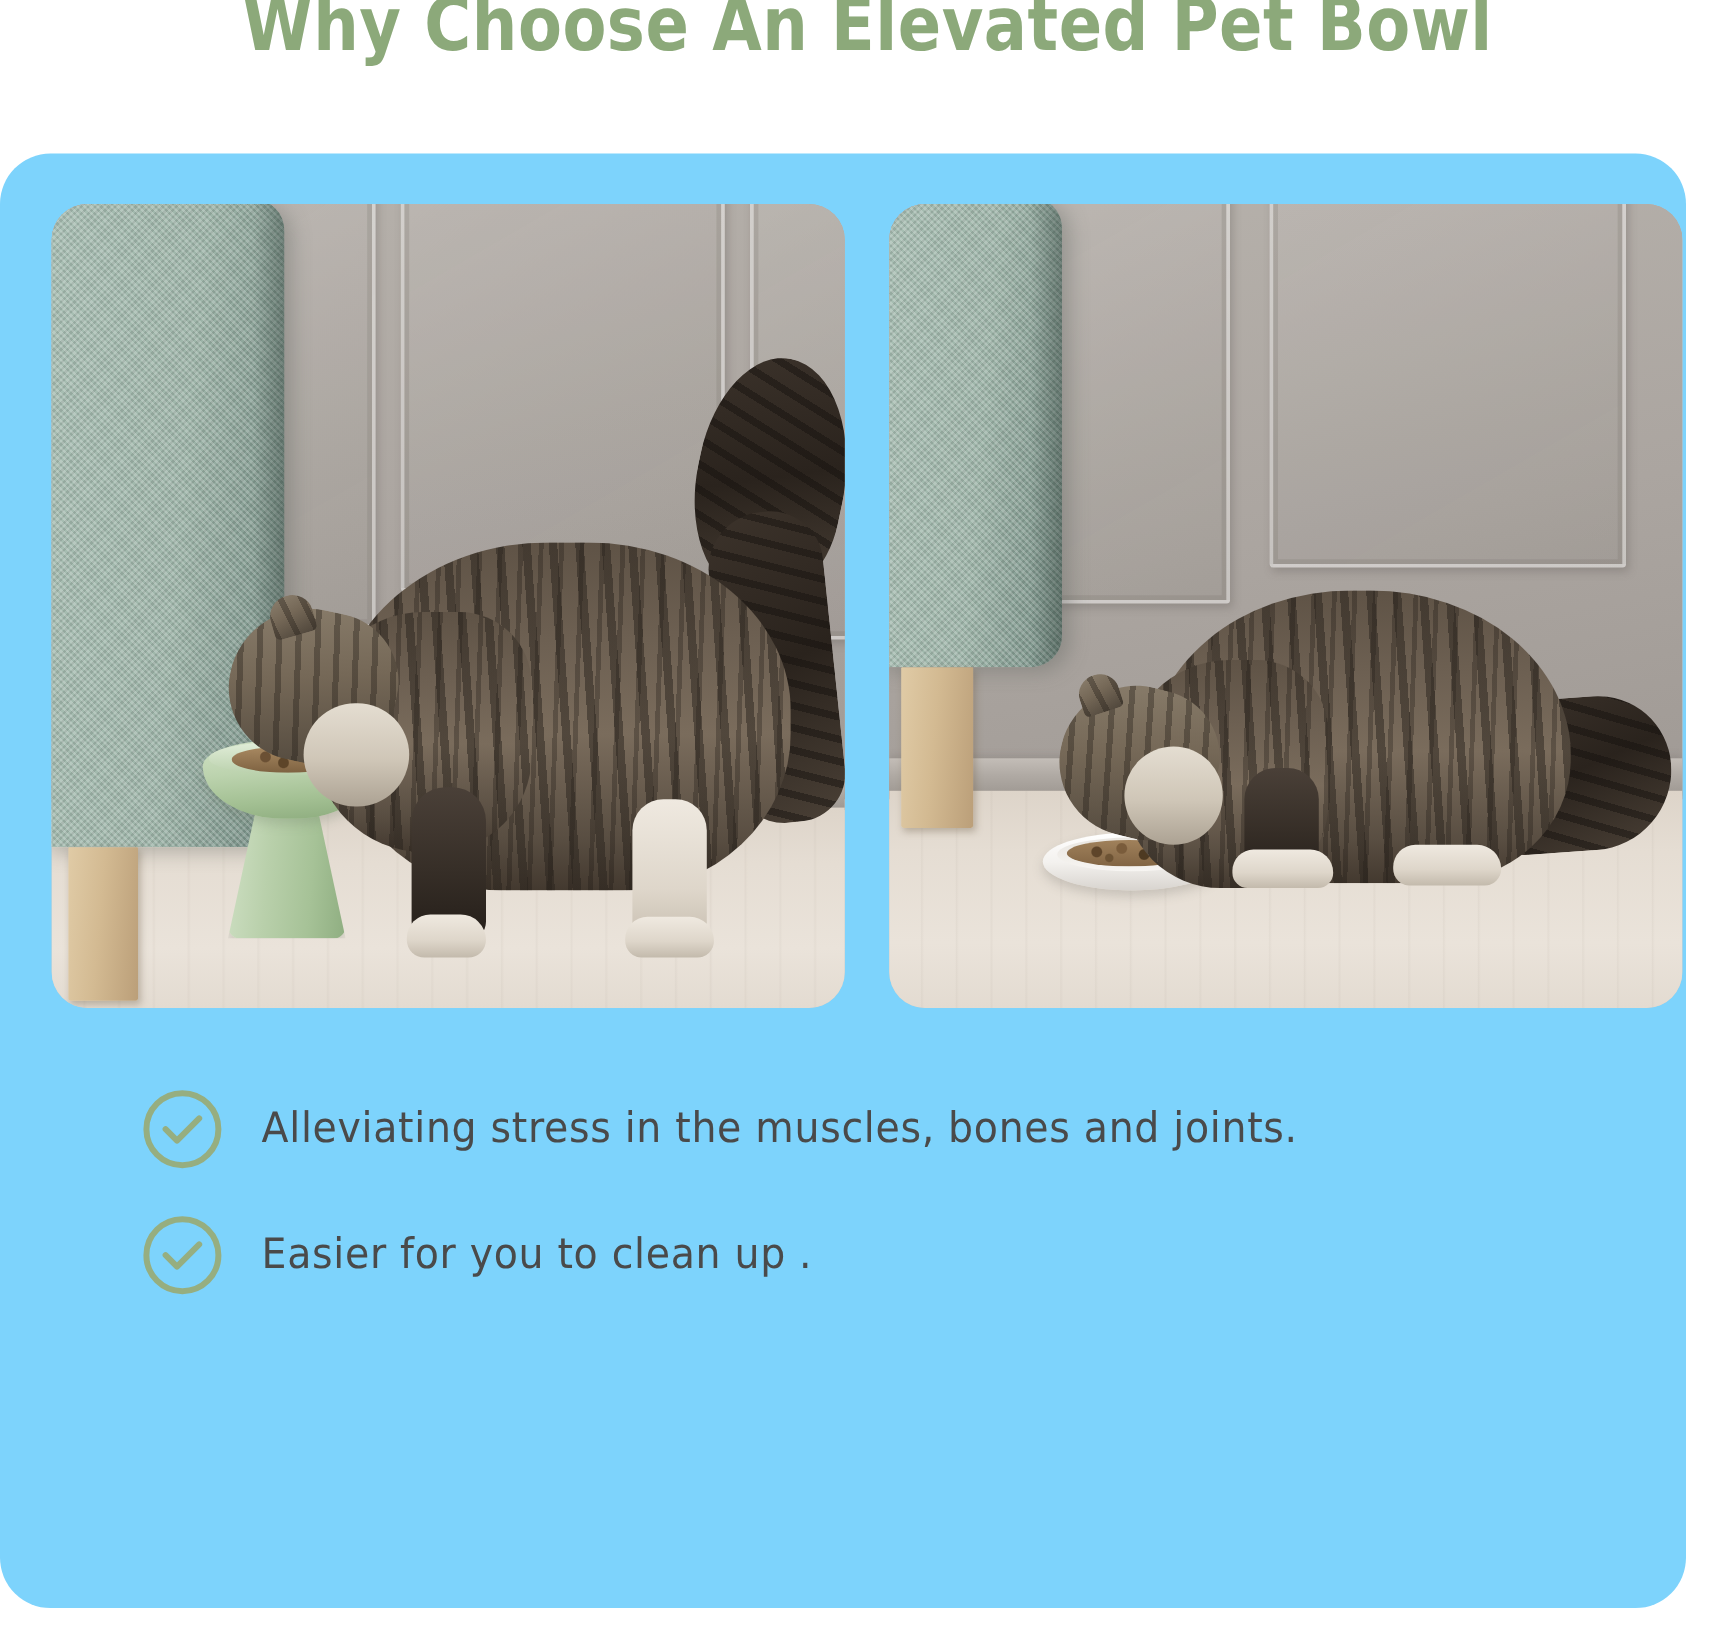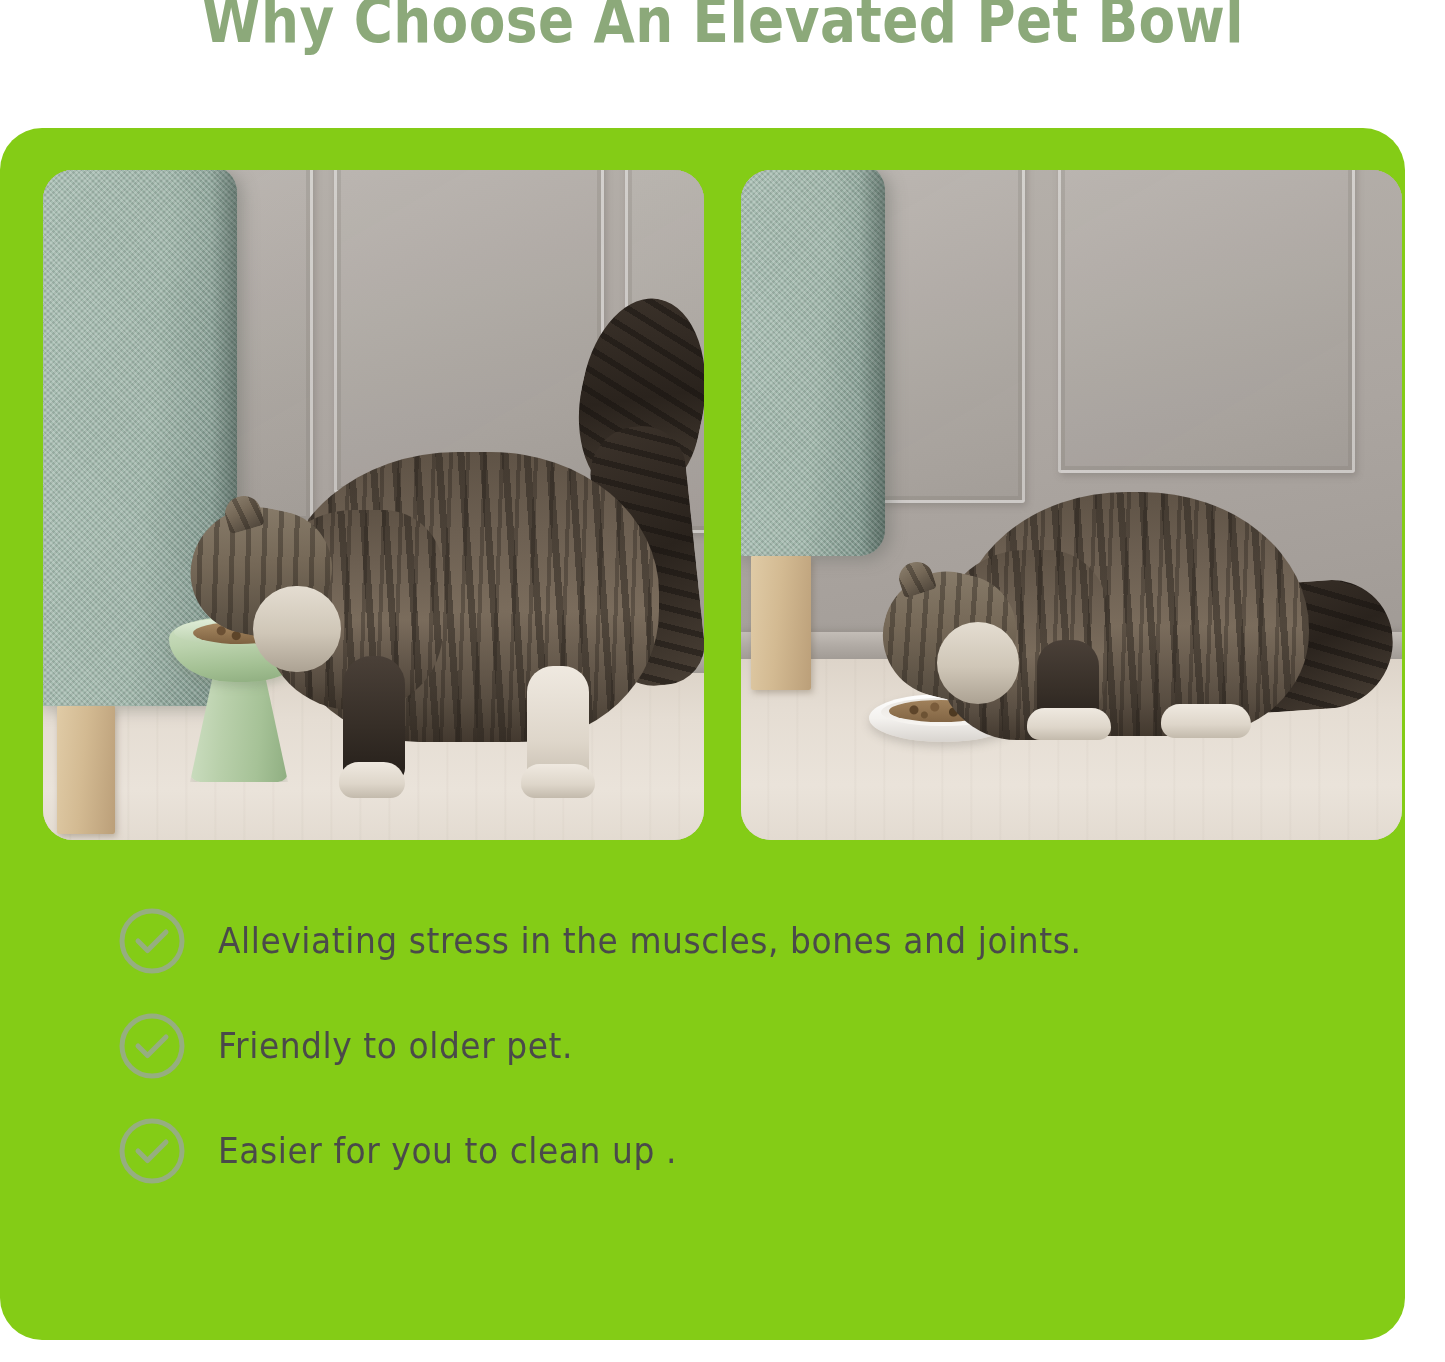--- a/index.html
+++ b/index.html
@@ -38,21 +38,21 @@
     white-space: nowrap;
   }
 
   
   .card {
     position: absolute;
     left: 0;
     top: 128px;
     width: 1405px;
     height: 1212px;
-    background: #84cc16;
+    background: #7dd3fc;
     border-radius: 42px;
     text-align: right;
   }
 
   
   .photo-row {
     position: absolute;
     left: 43px;
     top: 42px;
     width: 1359px;
@@ -327,29 +327,20 @@
     <div class="benefit">
       <span class="check-icon">
         <svg viewBox="0 0 68 68" width="68" height="68" aria-hidden="true">
           <circle cx="34" cy="34" r="30" fill="none" stroke="#96AE80" stroke-width="5"></circle>
           <path d="M20 34 L29.5 43.5 L48 25" fill="none" stroke="#96AE80" stroke-width="5" stroke-linecap="round" stroke-linejoin="round"></path>
         </svg>
       </span>
       <span class="benefit-text">Alleviating stress in the muscles, bones and joints.</span>
     </div>
 
-    <div class="benefit">
-      <span class="check-icon">
-        <svg viewBox="0 0 68 68" width="68" height="68" aria-hidden="true">
-          <circle cx="34" cy="34" r="30" fill="none" stroke="#96AE80" stroke-width="5"></circle>
-          <path d="M20 34 L29.5 43.5 L48 25" fill="none" stroke="#96AE80" stroke-width="5" stroke-linecap="round" stroke-linejoin="round"></path>
-        </svg>
-      </span>
-      <span class="benefit-text">Friendly to older pet.</span>
-    </div>
 
 
     <div class="benefit">
       <span class="check-icon">
         <svg viewBox="0 0 68 68" width="68" height="68" aria-hidden="true">
           <circle cx="34" cy="34" r="30" fill="none" stroke="#96AE80" stroke-width="5"></circle>
           <path d="M20 34 L29.5 43.5 L48 25" fill="none" stroke="#96AE80" stroke-width="5" stroke-linecap="round" stroke-linejoin="round"></path>
         </svg>
       </span>
       <span class="benefit-text">Easier for you to clean up .</span>

